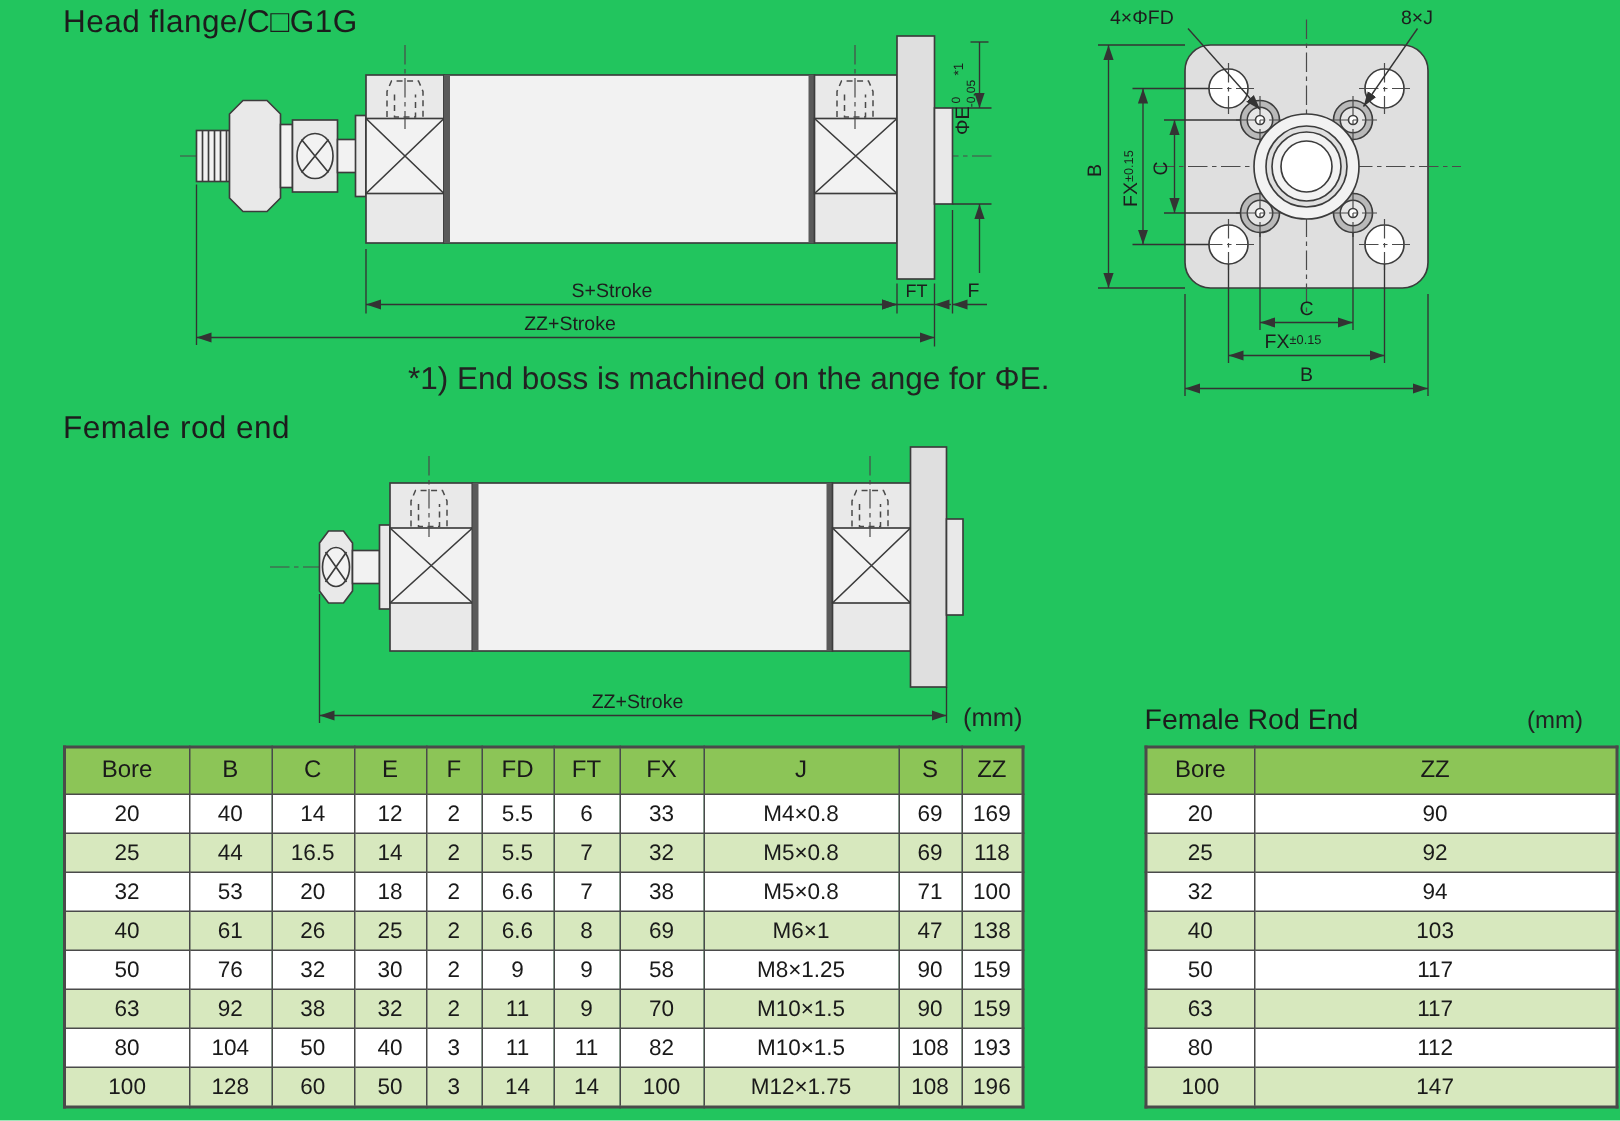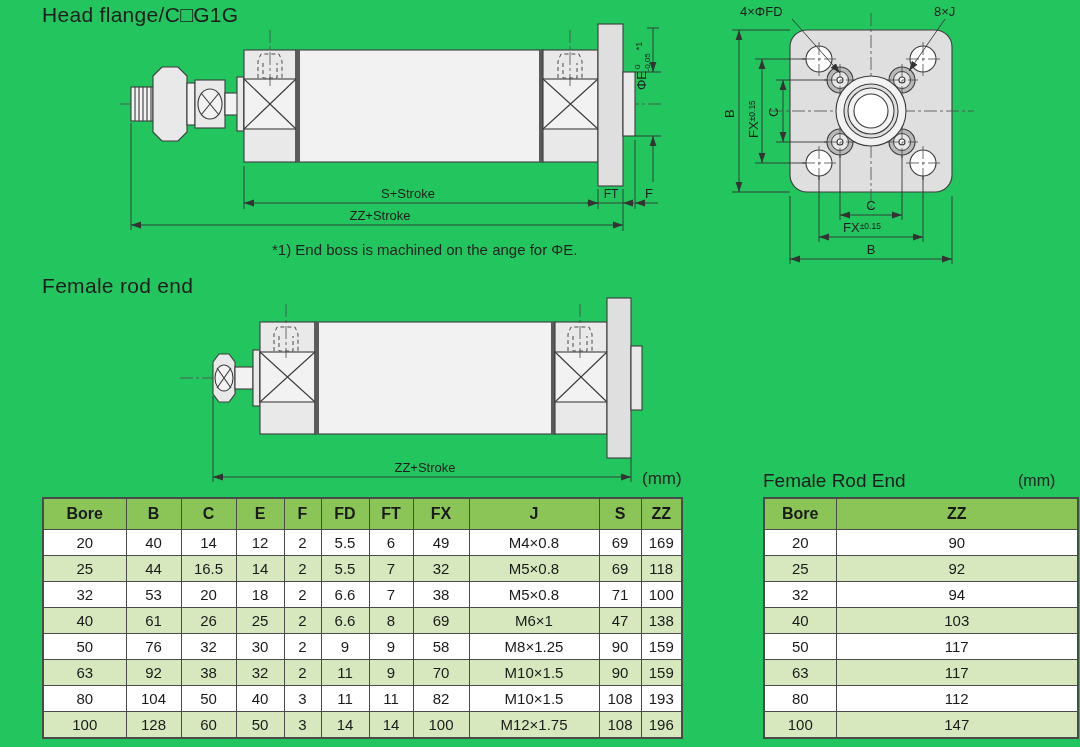--- a/index.html
+++ b/index.html
@@ -1,26 +1,26 @@
 <!DOCTYPE html>
 <html style="--header-green: #8CC557; --row-alt: #D7E8BE; --line-col: #4a4a4a;"><head>
 <meta charset="utf-8">
 <style>
   html,body { margin:0; padding:0; background:#fff; }
   body { font-family:"Liberation Sans", sans-serif; color:#1d1d1d; }
   .page { position:relative; width:1080px; height:747px; background:#22c55e; overflow:hidden; }
   .abs { position:absolute; }
   .section-title { font-size:21px; letter-spacing:0.3px; color:#1c1c1c; }
   .sub-title { font-size:19px; color:#1c1c1c; }
-  .note-text { font-size:15px; color:#222; }
+  .note-text { font-size:21px; color:#222; }
   .mm-label { font-size:16px; color:#222; }
 
   table.dim-table { border-collapse:collapse; table-layout:fixed; border:2px solid var(--line-col); }
   table.dim-table th {
-    background:var(--header-green); font-weight:bold; font-size:16px; color:#1a1a1a;
+    background:var(--header-green); font-weight:normal; font-size:16px; color:#1a1a1a;
     height:30px; border:1px solid var(--line-col); padding:0; text-align:center;
   }
   table.dim-table td {
     font-size:15px; color:#1a1a1a; height:25px; border:1px solid var(--line-col);
     padding:0; text-align:center; background:#ffffff;
   }
   table.dim-table tbody tr:nth-child(even) td { background:var(--row-alt); }
 
   
   svg { overflow:visible; }
@@ -315,21 +315,21 @@
     </thead>
     <tbody>
         <tr>
           <td>20</td>
           <td>40</td>
           <td>14</td>
           <td>12</td>
           <td>2</td>
           <td>5.5</td>
           <td>6</td>
-          <td>49</td>
+          <td>33</td>
           <td>M4×0.8</td>
           <td>69</td>
           <td>169</td>
         </tr>
         <tr>
           <td>25</td>
           <td>44</td>
           <td>16.5</td>
           <td>14</td>
           <td>2</td>

